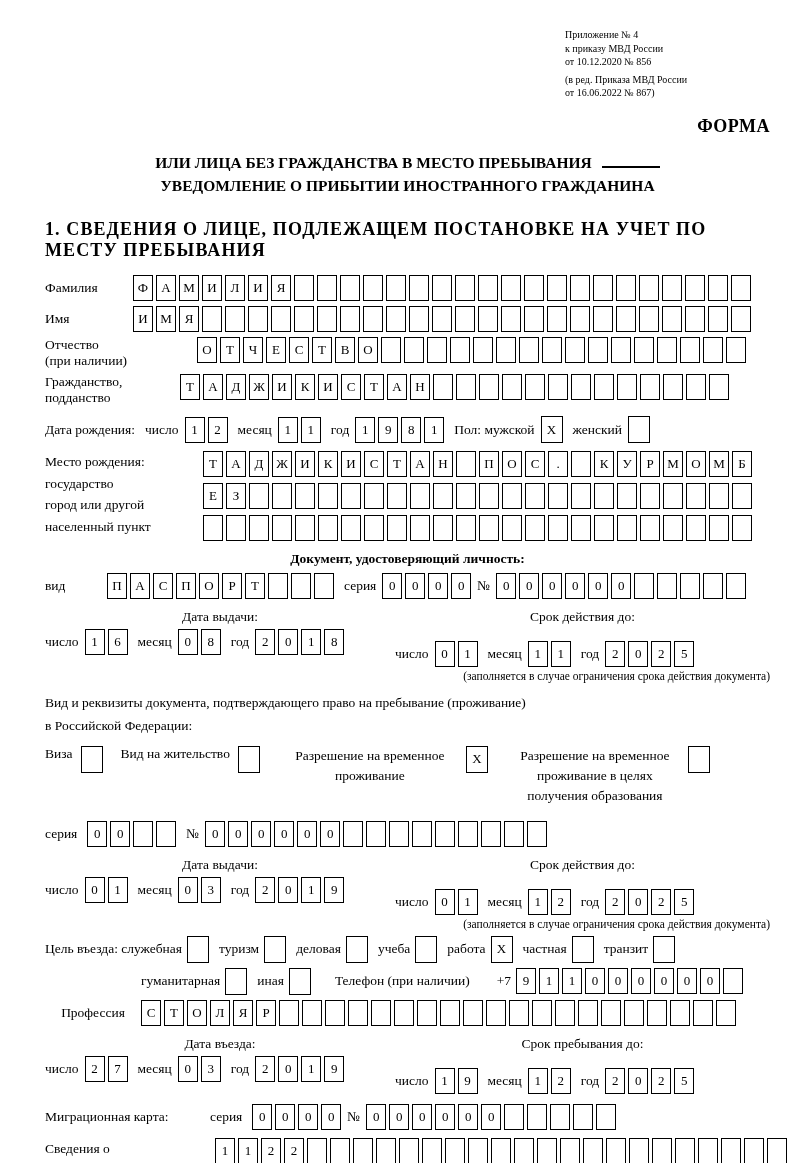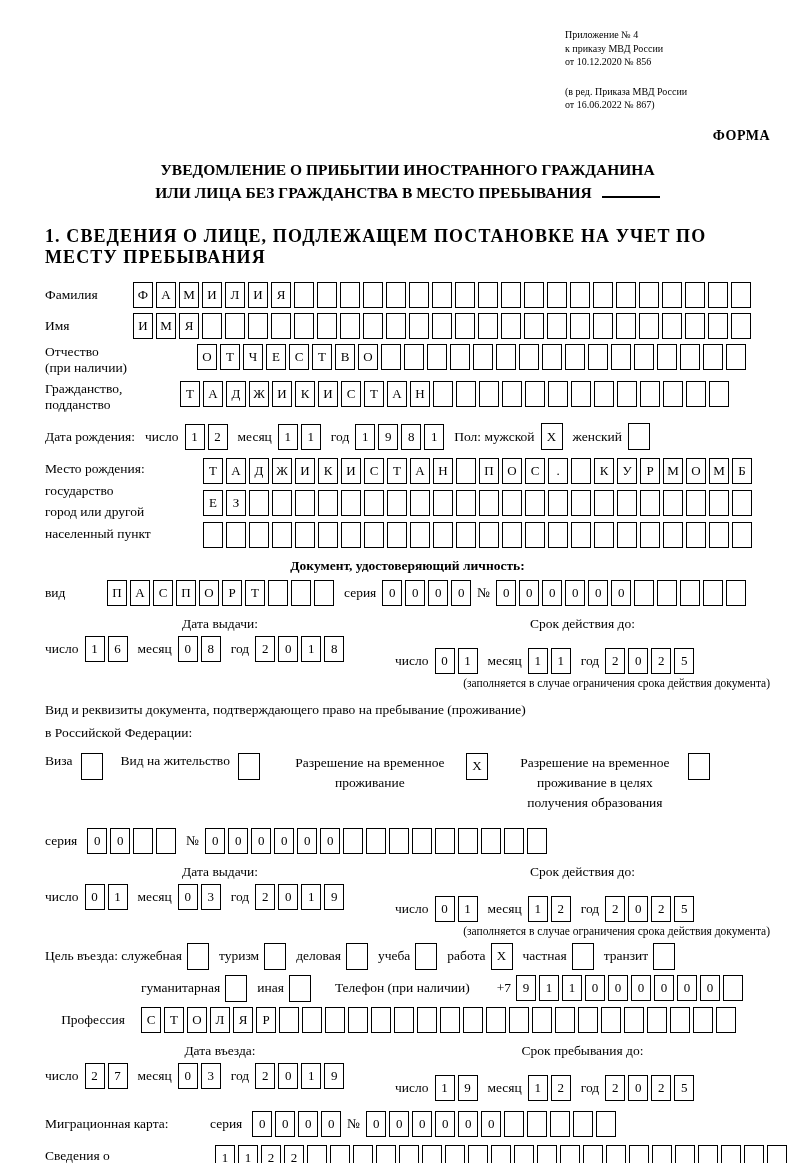--- a/index.html
+++ b/index.html
@@ -1,21 +1,21 @@
 <!DOCTYPE html>
 <html><head>
 <meta charset="utf-8">
 <style>
   html,body{margin:0;padding:0;background:#fff;color:#000;}
   body{width:800px;height:1163px;overflow:hidden;font-family:"Liberation Serif",serif;font-size:13.5px;}
   .page{padding:28px 30px 0 45px;width:725px;}
   
   .hdr{margin-left:520px;font-size:10px;line-height:1.35;}
-  .hdr .gap{margin-top:16px;}
-  .forma{text-align:right;font-weight:bold;font-size:14px;margin:16px 0 14px 0;letter-spacing:.5px;}
+  .hdr .gap{margin-top:4px;}
+  .forma{text-align:right;font-weight:bold;font-size:18px;margin:16px 0 14px 0;letter-spacing:.5px;}
   
   .title{text-align:center;font-weight:bold;font-size:15.5px;line-height:1.5;margin:6px 0 2px 0;}
   .uline{display:inline-block;width:58px;border-bottom:2px solid #000;margin-left:10px;}
   .sec1{font-weight:bold;font-size:18px;letter-spacing:1.1px;margin:22px 0 14px 0;}
   
   .row{display:flex;align-items:center;margin:5px 0;}
   .rowtop{display:flex;align-items:flex-start;margin:5px 0;}
   .cells{display:flex;gap:3px;flex-wrap:nowrap;}
   .cell{width:18px;height:24px;min-width:18px;border:1.6px solid #000;display:flex;align-items:center;justify-content:center;font-size:13px;background:#fff;}
   .cb .cell{width:20px;height:25px;min-width:20px;}
@@ -51,22 +51,22 @@
   <div class="hdr">
     <div>Приложение № 4</div>
     <div>к приказу МВД России</div>
     <div>от 10.12.2020 № 856</div>
     <div class="gap">(в ред. Приказа МВД России</div>
     <div>от 16.06.2022 № 867)</div>
   </div>
   <div class="forma">ФОРМА</div>
 
   <div class="title">
+    <div><span>ИЛИ ЛИЦА БЕЗ ГРАЖДАНСТВА В МЕСТО ПРЕБЫВАНИЯ</span><span class="uline"></span></div>
     <div>УВЕДОМЛЕНИЕ О ПРИБЫТИИ ИНОСТРАННОГО ГРАЖДАНИНА</div>
-    <div><span>ИЛИ ЛИЦА БЕЗ ГРАЖДАНСТВА В МЕСТО ПРЕБЫВАНИЯ</span><span class="uline"></span></div>
   </div>
 
   <div class="sec1">1. СВЕДЕНИЯ О ЛИЦЕ, ПОДЛЕЖАЩЕМ ПОСТАНОВКЕ НА УЧЕТ ПО МЕСТУ ПРЕБЫВАНИЯ</div>
 
   <div class="row">
     <span class="w88">Фамилия</span>
     <div class="cells">
         <div class="cell">Ф</div>
         <div class="cell">А</div>
         <div class="cell">М</div>

